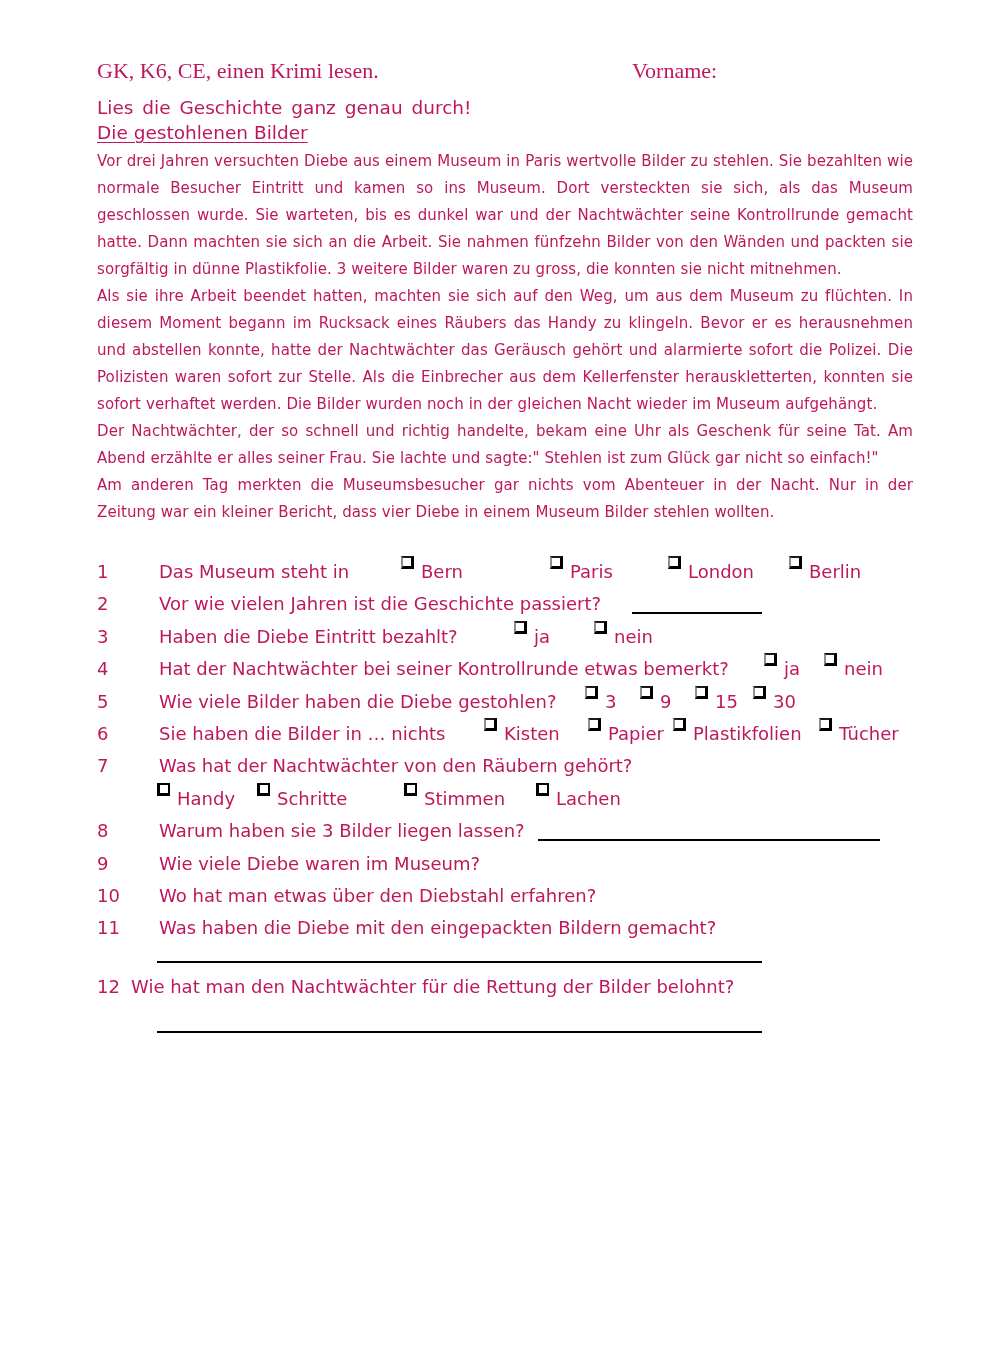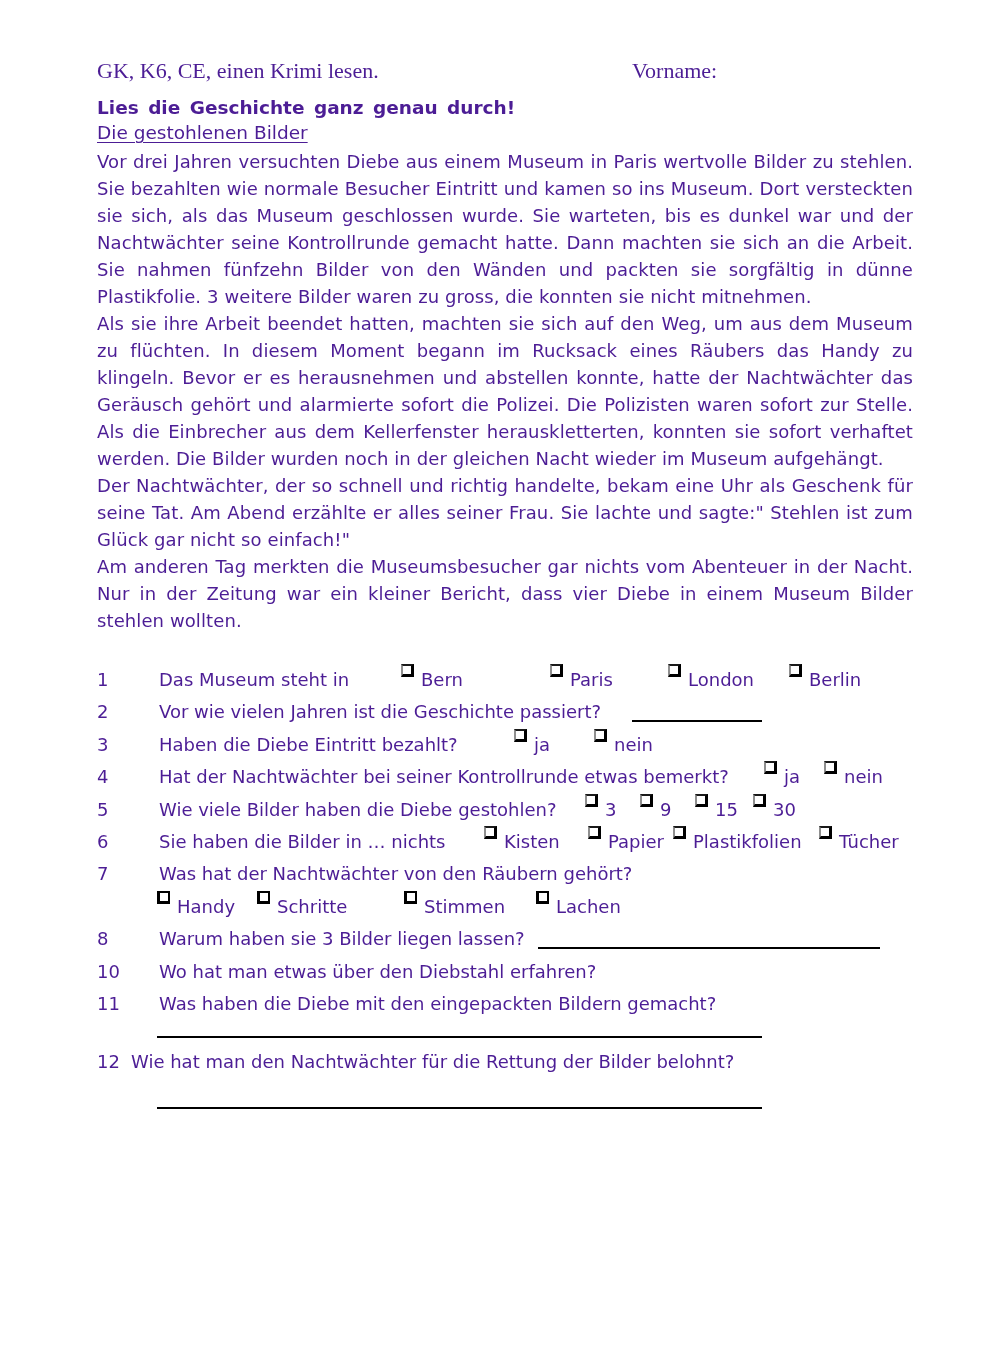--- a/index.html
+++ b/index.html
@@ -1,37 +1,37 @@
 <!DOCTYPE html>
 <html><head>
 <meta charset="utf-8">
 <style>
   * { margin:0; padding:0; box-sizing:border-box; }
   html,body { background:#fff; }
   .page {
     position:relative;
     width:1000px; height:1363px;
     background:#ffffff;
-    color:#4c1d95;
+    color:#be185d;
     font-family:"DejaVu Sans", sans-serif;
     overflow:hidden;
   }
   .content { position:absolute; left:97px; top:58px; width:816px; }
 
   
   .header-row { position:relative; height:30px; font-family:"Liberation Serif", serif; font-size:22px; }
   .header-left { position:absolute; left:0; top:0; }
   .header-right { position:absolute; left:535px; top:0; }
 
-  .instruction { margin-top:9px; font-size:18.5px; font-weight:bold; word-spacing:3px; }
+  .instruction { margin-top:9px; font-size:18.5px; font-weight:normal; word-spacing:3px; }
   .story-title { margin-top:4px; font-size:18.5px; text-decoration:underline; text-underline-offset:3px; }
 
   
   .story p {
-    font-size:18px; line-height:27px;
+    font-size:15px; line-height:27px;
     text-align:justify;
     letter-spacing:0.1px;
   }
   .story { margin-top:5px; }
 
   
   .questions { margin-top:30px; font-size:18px; }
   .q-row { position:relative; height:32.4px; line-height:32.4px; white-space:nowrap; }
   .q-num { display:inline-block; width:62px; vertical-align:top; }
   .q-num.narrow { width:34px; }
@@ -178,20 +178,23 @@
             <span class="cb cbB"></span>
             <span>Lachen</span>
           </span>
       </div>
 
       <div class="q-row">
         <span class="q-num">8</span><span class="q-text">Warum  haben sie 3 Bilder liegen lassen?</span>
         <span class="blank" style="left:441px;width:342px"></span>
       </div>
 
+      <div class="q-row">
+        <span class="q-num">9</span><span class="q-text">Wie viele Diebe waren im Museum?</span>
+      </div>
 
       <div class="q-row">
         <span class="q-num">10</span><span class="q-text">Wo hat man etwas über den Diebstahl erfahren?</span>
       </div>
 
       <div class="q-row">
         <span class="q-num">11</span><span class="q-text">Was haben die Diebe mit den eingepackten Bildern gemacht?</span>
       </div>
       <div class="line-row" style="height:18px">
         <span class="answer-line"></span>

